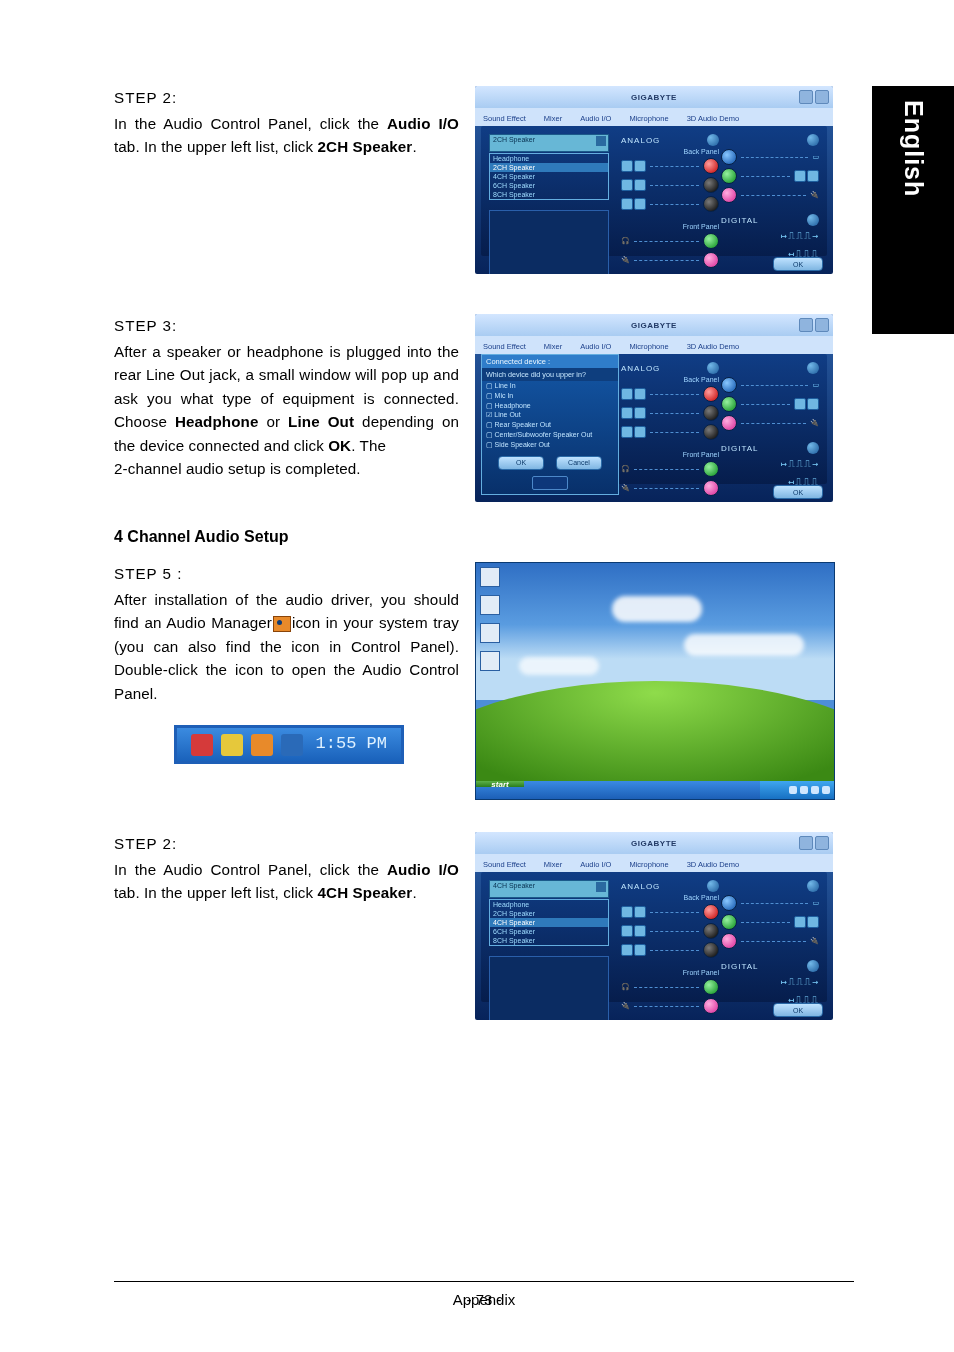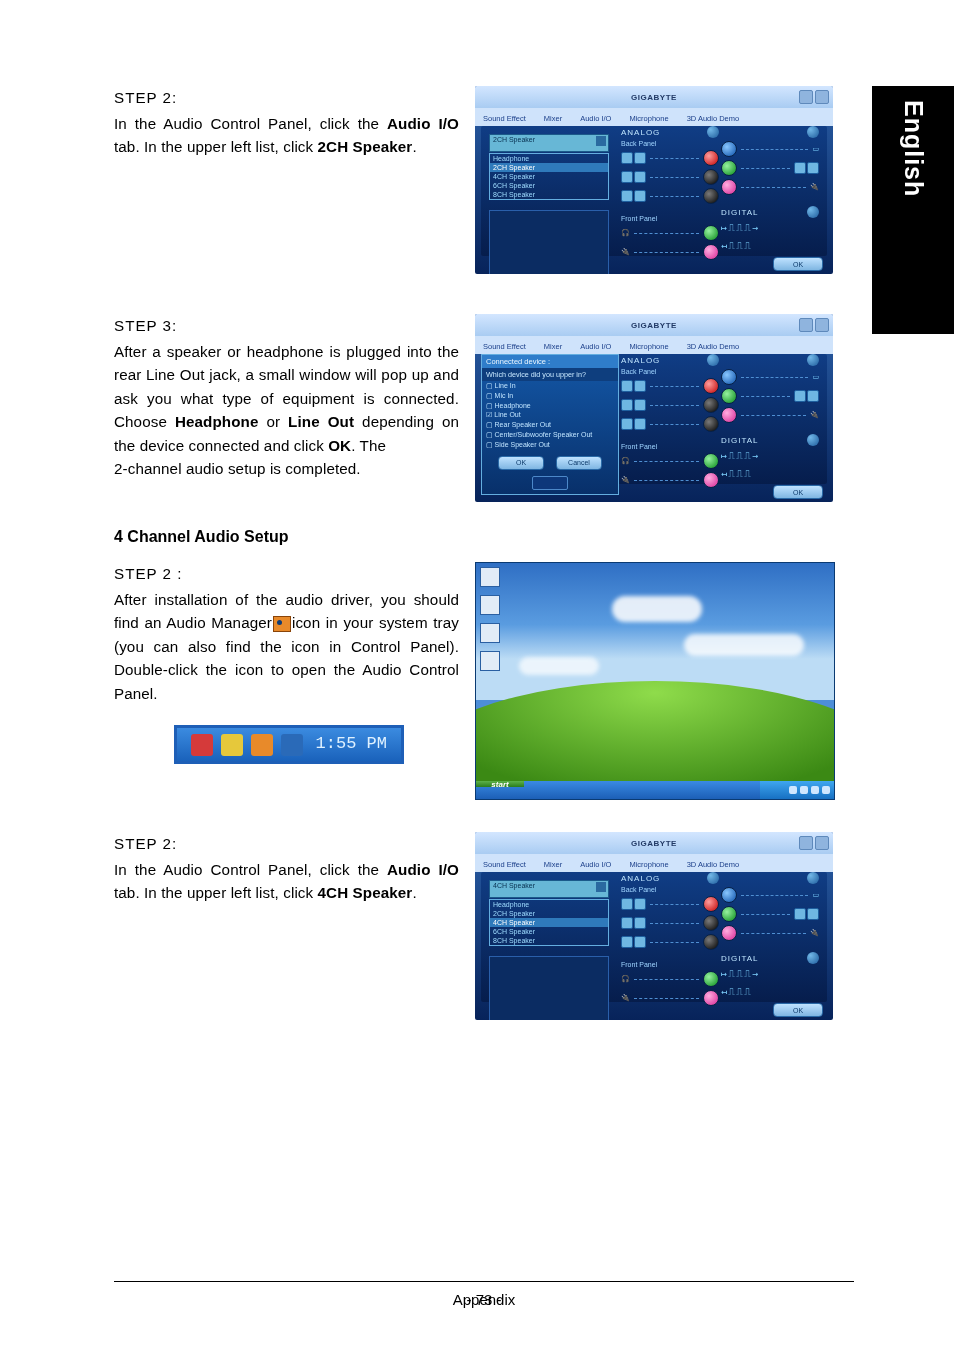--- a/index.html
+++ b/index.html
@@ -162,23 +162,24 @@
     content:"";
     position:absolute;
     left:50%; top:50%;
     transform:translate(-50%,-50%);
     border-left: 5px solid #9fd4ff;
     border-top: 3px solid transparent;
     border-bottom: 3px solid transparent;
   }
   .panel .body .panel-col {
     position: absolute;
-    top: 0;
+    top: 8px;
     width: 98px;
     font-size: 7px;
+    text-align: right;
   }
   .panel .body .panel-col.a { left: 140px; }
   .panel .body .panel-col.b { right: 8px; }
   .panel .body .panel-col .ptitle {
     display: flex;
     justify-content: space-between;
     align-items: center;
     color: #bfe5ff;
     font-size: 8px;
     letter-spacing: 1px;
@@ -647,21 +648,21 @@
             <span>OK</span>
           </div>
       </div>
     </div>
   </div>
 
   <div class="heading4ch">4 Channel Audio Setup</div>
 
   <div class="row" style="position:relative;">
     <div class="textcol">
-      <div class="step-label">STEP 2 :</div>
+      <div class="step-label">STEP 5 :</div>
       <div style="text-align:justify;">
         <span>After installation of the audio driver, you should find an Audio Manager</span><span class="am-inline"></span><span>icon in your system tray (you can also find the icon in Control Panel). Double-click the icon to open the Audio Control Panel.</span>
       </div>
       <div class="systray-fig">
         <div class="icons">
           <div class="ti" style="background:#d53a3a"></div>
           <div class="ti" style="background:#e6c83b"></div>
           <div class="ti" style="background:#e88a2a"></div>
           <div class="ti" style="background:#2a6ab8"></div>
         </div>

